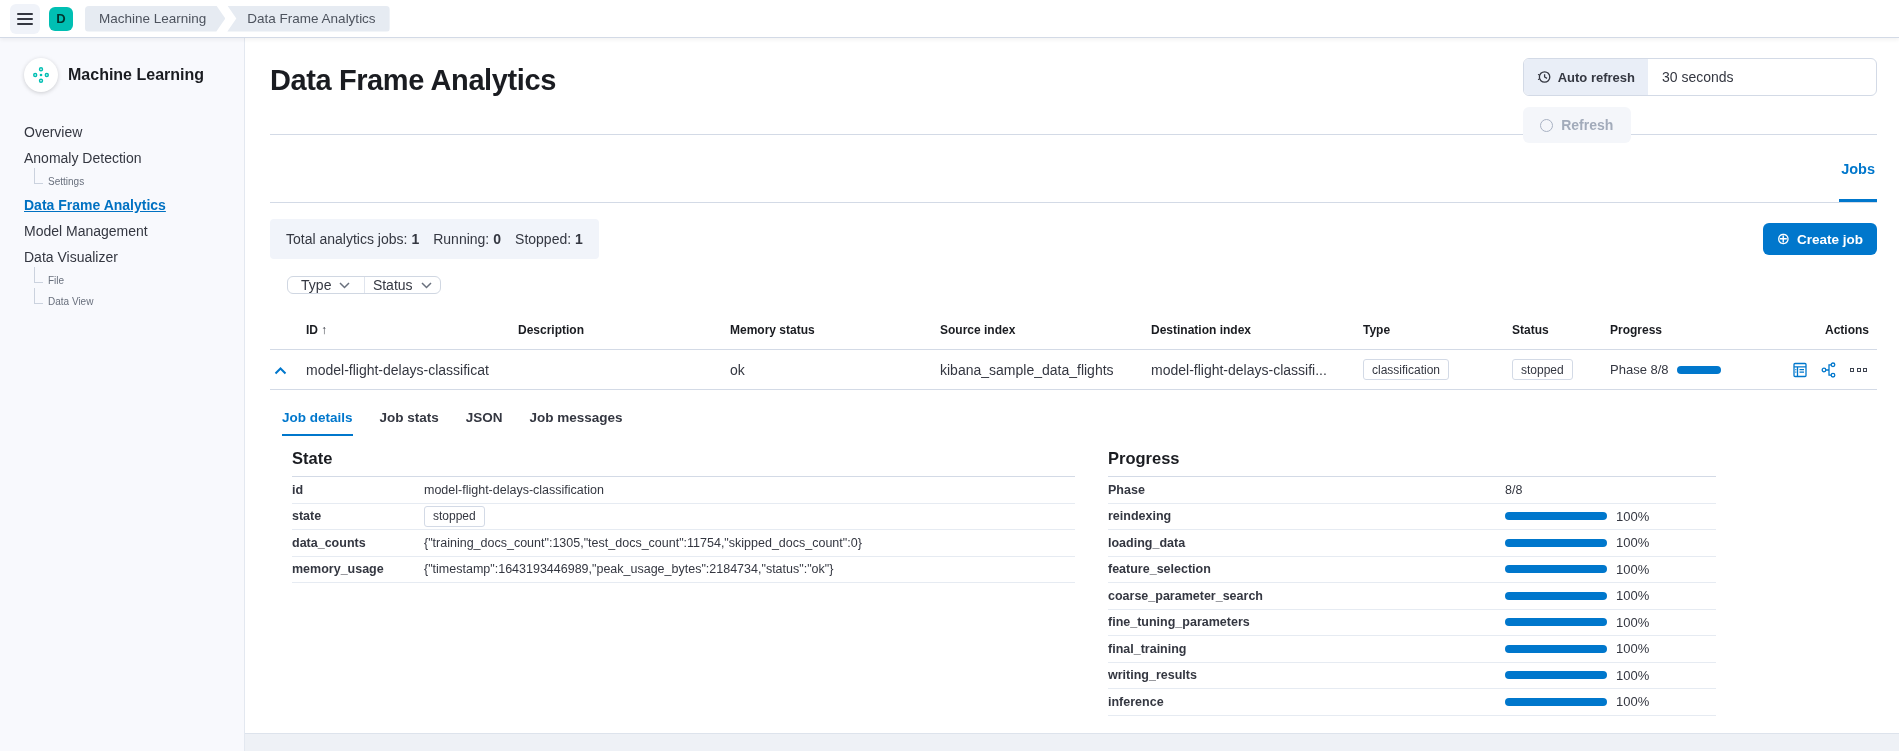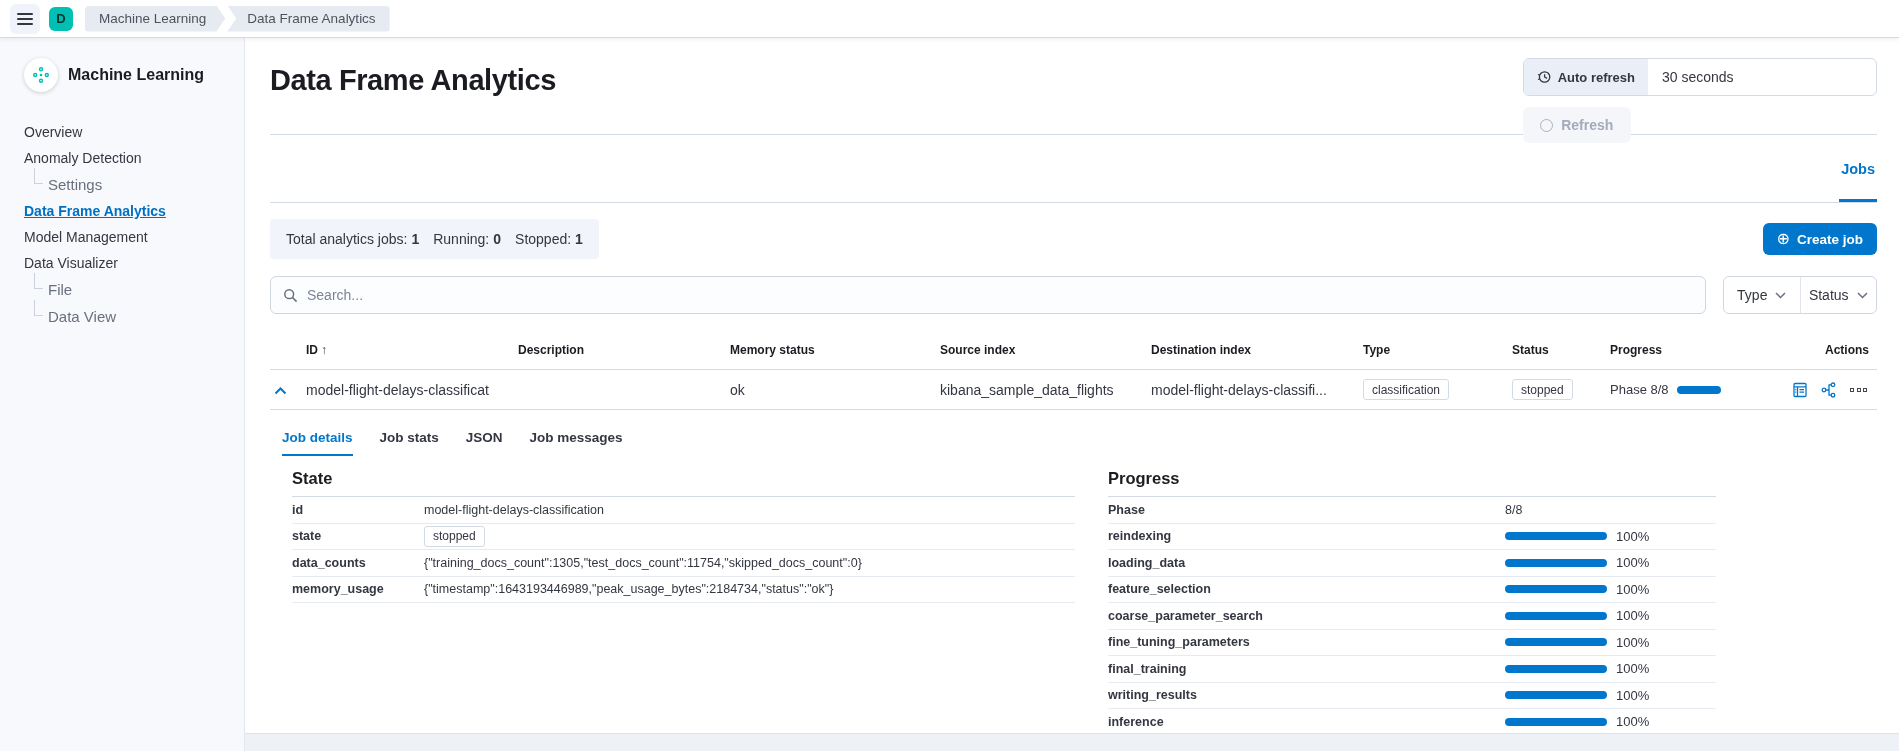--- a/index.html
+++ b/index.html
@@ -25,21 +25,21 @@
 
   
   .page { display:flex; height:713px; }
   .sidebar { width:248px; background:#f8f9fd; border-right:1px solid #e3e8f0; padding:20px 24px 0 24px; }
   .side-head { display:flex; align-items:center; gap:10px; margin-bottom:28px; }
   .ml-logo { width:34px; height:34px; border-radius:50%; background:#fff;
     box-shadow:0 1px 4px rgba(0,0,0,.18); display:flex; align-items:center; justify-content:center; }
   .side-title { font-size:16px; font-weight:700; color:#1a1c21; }
   .nav-item { font-size:14px; color:#343741; padding:4px 0; margin-bottom:2px; cursor:pointer; }
   .nav-item.active { color:#0071c2; font-weight:700; text-decoration:underline; }
-  .nav-item.indented { padding-left:24px; font-size:15px; color:#69707d; position:relative; }
+  .nav-item.indented { padding-left:24px; font-size:10px; color:#69707d; position:relative; }
   .nav-item.indented::before { content:""; position:absolute; left:10px; top:-4px; width:8px; height:15px;
     border-left:1px solid #cbd2de; border-bottom:1px solid #cbd2de; }
 
   .content { flex:1; background:#fff; padding:0 22px 0 25px; position:relative; display:flex; flex-direction:column; }
 
   
   .page-header { padding-top:20px; height:97px; border-bottom:1px solid #d3dae6;
     display:flex; justify-content:space-between; align-items:flex-start; }
   .page-title { font-size:29px; font-weight:700; color:#1a1c21; letter-spacing:-.4px; padding-top:6px; }
   .hdr-controls { display:flex; gap:10px;flex-direction:column; }
@@ -200,27 +200,20 @@
         <span class="stat"><span>Running:</span><b>0</b></span>
         <span class="stat"><span>Stopped:</span><b>1</b></span>
       </div>
       <button class="create-btn">
         <span class="plus-glyph">⊕</span>
         <span>Create job</span>
       </button>
     </div>
 
     <div class="toolbar">
-      <div class="search-box">
-        <svg width="15" height="15" viewBox="0 0 15 15" fill="none" stroke="#69707d" stroke-width="1.5">
-          <circle cx="6.2" cy="6.2" r="4.4"></circle>
-            <path d="M9.6 9.6 L13.6 13.6"></path>
-        </svg>
-        <input type="text" placeholder="Search..." style="">
-      </div>
       <div class="filter-group">
         <div class="filter-btn">
           <span>Type</span>
           <svg width="11" height="7" viewBox="0 0 11 7" fill="none" stroke="#69707d" stroke-width="1.5">
               <path d="M1 1 L5.5 5.5 L10 1"></path>
             </svg>
         </div>
         <div class="filter-btn">
           <span>Status</span>
           <svg width="11" height="7" viewBox="0 0 11 7" fill="none" stroke="#69707d" stroke-width="1.5">

